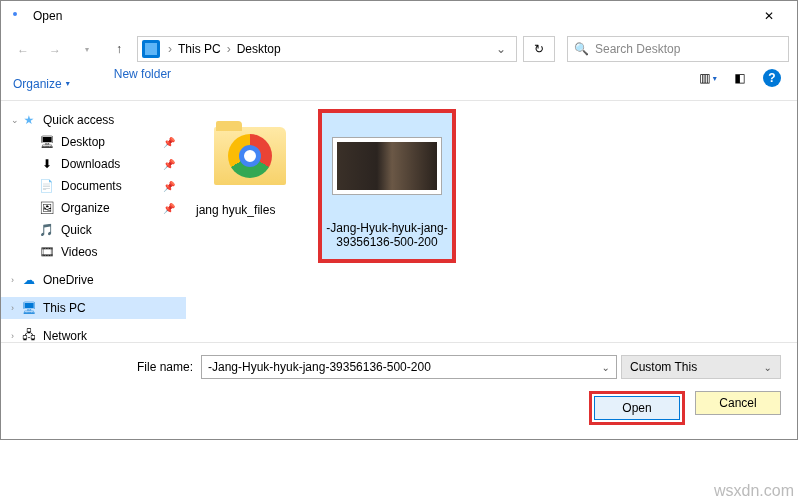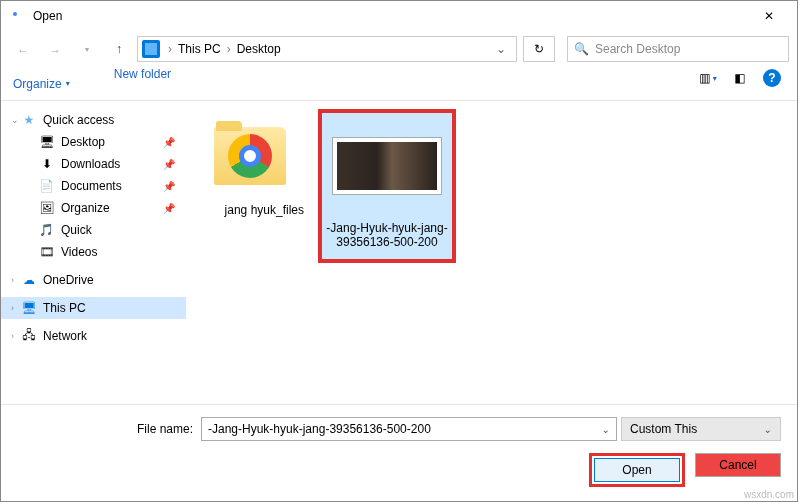--- a/index.html
+++ b/index.html
@@ -1,17 +1,17 @@
 <!DOCTYPE html>
 <html><head>
 <meta charset="utf-8">
 <style>
 * { box-sizing: border-box; margin: 0; padding: 0; font-family: 'Segoe UI', Tahoma, sans-serif; font-size: 12px; }
 body { background: #fff; width: 800px; height: 504px; overflow: hidden; position: relative; }
-.window { border: 1px solid #888; width: 798px; height: 502px; display: flex; flex-direction: column; }
+.window { border: 1px solid #888; width: 798px; height: 440px; display: flex; flex-direction: column; }
 .titlebar { height: 30px; display: flex; align-items: center; padding: 0 8px; }
 .titlebar .chrome-icon { width: 16px; height: 16px; margin-right: 8px; }
 .titlebar .title { flex: 1; font-size: 12px; }
 .titlebar .close-btn { width: 40px; height: 28px; display: flex; align-items: center; justify-content: center; cursor: pointer; }
 .navbar { height: 36px; display: flex; align-items: center; padding: 0 8px; gap: 4px; }
 .nav-arrow { width: 28px; height: 28px; display: flex; align-items: center; justify-content: center; color: #aaa; cursor: pointer; }
 .nav-arrow.enabled { color: #333; }
 .breadcrumb-box { display: flex; align-items: center; border: 1px solid #ccc; height: 26px; padding: 0 4px; flex: 0 0 auto; min-width: 380px; }
 .pc-icon { width: 18px; height: 18px; background: #0078d7; border-radius: 2px; margin-right: 4px; position: relative; }
 .pc-icon::after { content: ''; position: absolute; inset: 3px; background: #5eb5f7; }
@@ -30,21 +30,21 @@
 .body-area { flex: 1; display: flex; min-height: 0; }
 .sidebar { width: 185px; padding: 8px 0; overflow: auto; }
 .sb-group { margin-bottom: 6px; }
 .sb-header { display: flex; align-items: center; padding: 3px 10px; cursor: pointer; }
 .sb-header .exp { width: 10px; font-size: 9px; color: #888; }
 .sb-header .ic { width: 16px; height: 16px; margin-right: 6px; display: flex; align-items: center; justify-content: center; }
 .sb-item { display: flex; align-items: center; padding: 3px 10px 3px 38px; cursor: pointer; }
 .sb-item .ic { width: 16px; height: 16px; margin-right: 6px; display: flex; align-items: center; justify-content: center; }
 .sb-item .pin { margin-left: auto; color: #888; font-size: 10px; }
 .content { flex: 1; padding: 8px 4px; display: flex; align-items: flex-start; gap: 8px; }
-.item-tile { width: 120px; padding: 6px; text-align: right; cursor: pointer; }
+.item-tile { width: 120px; padding: 6px; text-align: left; cursor: pointer; }
 .item-tile .thumb { width: 100px; height: 82px; margin: 0 auto 6px; display: flex; align-items: center; justify-content: center; }
 .item-tile .label { font-size: 12px; line-height: 1.3; word-wrap: break-word; }
 .folder-thumb { width: 72px; height: 58px; background: linear-gradient(#ffe9a6, #f7d26a); border-radius: 2px 6px 2px 2px; position: relative; display:flex; align-items:center; justify-content:center; }
 .folder-thumb::before { content:''; position:absolute; top:-6px; left:2px; width:26px; height:10px; background:#f7d26a; border-radius:2px 4px 0 0; }
 .selected-tile { width: 138px; border: 4px solid #e03030; background: #cce8ff; padding: 6px 4px 10px; text-align: center; }
 .selected-tile .thumb-frame { width: 110px; height: 58px; border: 1px solid #aaa; background: #fff; margin: 18px auto 26px; position: relative; overflow: hidden; }
 .selected-tile .thumb-frame .img { position:absolute; inset:4px; background: linear-gradient(90deg, #3a3028 0%, #2b2420 40%, #6b5846 55%, #2a221d 100%); }
 .video-tile .thumb-frame { width: 100px; height: 56px; border: 1px solid #888; position: relative; margin: 12px auto 20px; }
 .video-tile .thumb-frame::before, .video-tile .thumb-frame::after { content:''; position:absolute; top:0; bottom:0; width:9px; background: repeating-linear-gradient(#222 0 4px, #fff 4px 9px); }
 .video-tile .thumb-frame::before { left:-10px; }
@@ -52,24 +52,24 @@
 .video-tile .thumb-frame .img { position:absolute; inset:0; background: linear-gradient(100deg, #6b7a5c 0%, #3d3a30 30%, #845f44 52%, #2e2a24 100%); }
 .bottom { border-top: 1px solid #e5e5e5; padding: 12px 16px 14px; background: #fff; }
 .fn-row { display: flex; align-items: center; gap: 4px; }
 .fn-label { width: 180px; text-align: right; padding-right: 4px; }
 .fn-input { flex: 1; border: 1px solid #aaa; height: 24px; display: flex; align-items: center; padding: 0 6px; background: #fff; }
 .fn-input .val { flex: 1; }
 .fn-input .dd { color: #555; font-size: 10px; }
 .filter-sel { width: 160px; border: 1px solid #ccc; height: 24px; background: #e8e8e8; display: flex; align-items: center; padding: 0 8px; }
 .filter-sel .dd { margin-left: auto; font-size: 10px; color: #555; }
 .btn-row { display: flex; justify-content: flex-end; gap: 10px; margin-top: 12px; }
-.btn { width: 86px; height: 24px; border: 1px solid #aaa; background: #ef4444; cursor: pointer; text-align: center; line-height: 22px; }
+.btn { width: 86px; height: 24px; border: 1px solid #aaa; background: #fef9c3; cursor: pointer; text-align: center; line-height: 22px; }
 .open-wrap { border: 3px solid #e03030; padding: 2px; }
 .open-wrap .btn { border: 1px solid #0078d7; background: #e5f1fb; }
-.watermark { position: absolute; right: 6px; bottom: 4px; font-size: 10px; color: #bbb; }
+.watermark { position: absolute; right: 6px; bottom: 4px; font-size: 16px; color: #bbb; }
 .chrome-circle { width:16px; height:16px; border-radius:50%; background: conic-gradient(#ea4335 0 120deg, #34a853 120deg 240deg, #fbbc05 240deg 360deg); position:relative; }
 .chrome-circle::after { content:''; position:absolute; inset:4px; background:#fff; border-radius:50%; border:2px solid #4285f4; }
 .chrome-circle.big { width:44px; height:44px; }
 .chrome-circle.big::after { inset:11px; border-width:5px; }
 .star-ic { color:#5eb5f7; }
 .cloud-ic { color:#0078d7; }
 .help-ic { width:18px;height:18px;border-radius:50%;background:#0078d7;color:#fff;display:flex;align-items:center;justify-content:center;font-weight:bold;font-size:12px; }
 </style>
 </head>
 <body>

